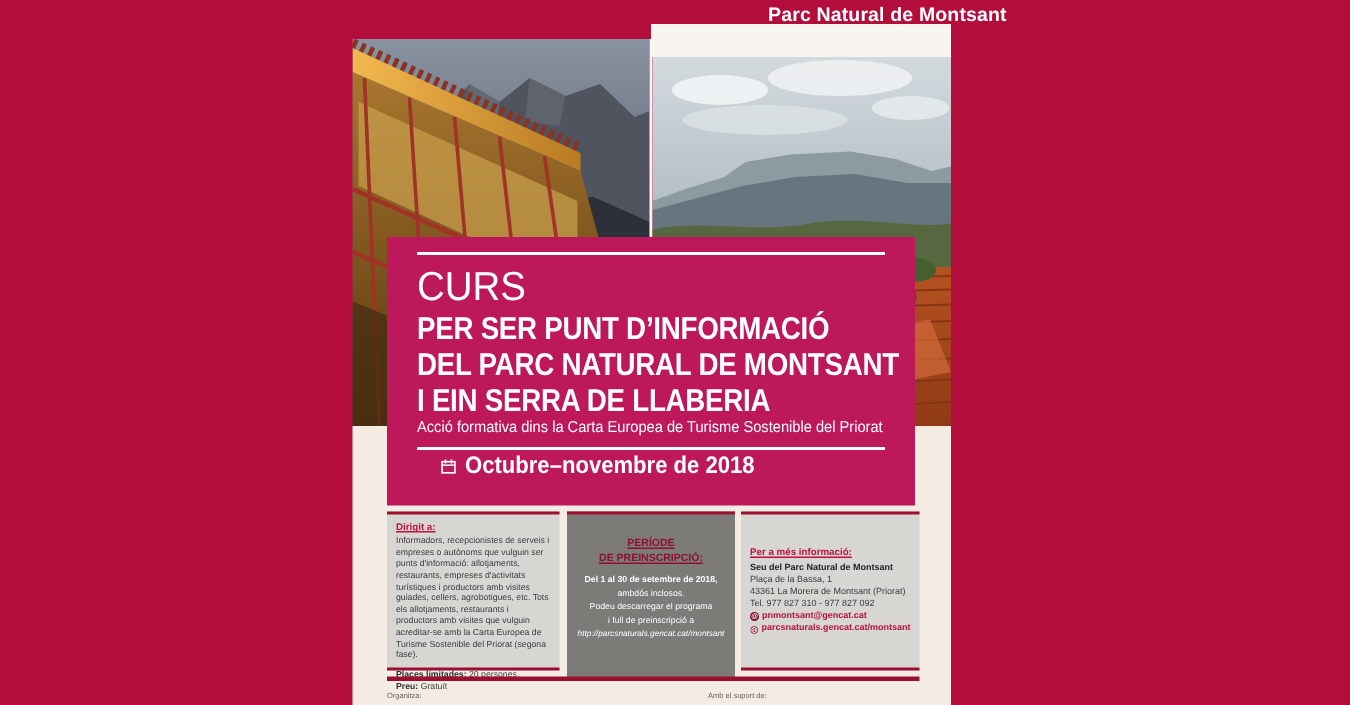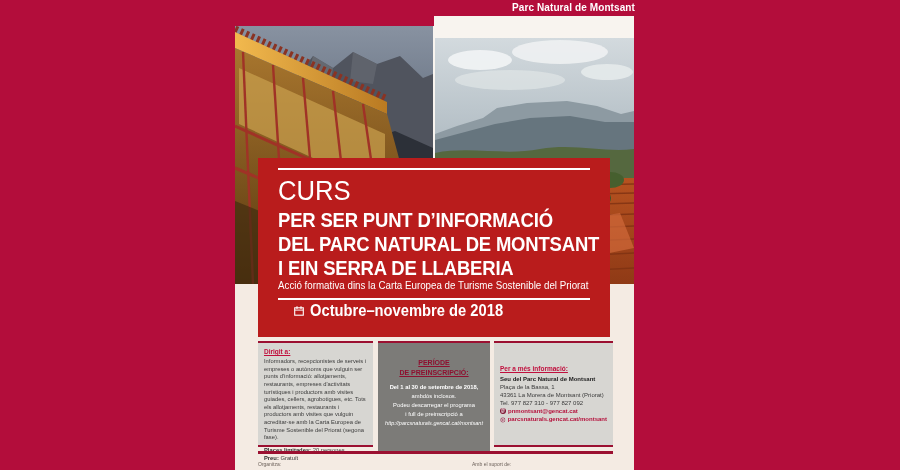--- a/index.html
+++ b/index.html
@@ -1,34 +1,34 @@
 <!DOCTYPE html>
 <html><head>
 <meta charset="utf-8">
 <style>
   html,body{margin:0;padding:0;background:#ffffff;}
   .canvas{position:relative;width:900px;height:470px;background:#b30d3b;overflow:hidden;
           font-family:"Liberation Sans",sans-serif;}
 
   
   .banner-title{position:absolute;left:512px;top:2px;color:#ffffff;font-weight:bold;
-                font-size:10px;letter-spacing:.1px;}
+                font-size:13px;letter-spacing:.1px;}
 
   
   .strip-top{position:absolute;left:434px;top:16px;width:200px;height:22px;background:#f8f4ef;}
   .photo-gap{position:absolute;left:433px;top:26px;width:2px;height:258px;background:#f8f4ef;}
   .poster-lower{position:absolute;left:235px;top:284px;width:399px;height:186px;background:#f4ebe3;}
 
   .photo-left{position:absolute;left:235px;top:26px;width:198px;height:258px;}
   .photo-right{position:absolute;left:435px;top:38px;width:199px;height:246px;}
   .photo-left svg,.photo-right svg{display:block;}
 
   
   .title-block{position:absolute;left:258px;top:158px;width:352px;height:179px;
-               background:#b91c1c;color:#ffffff;}
+               background:#be185d;color:#ffffff;}
   .wrule{position:absolute;left:20px;width:312px;height:2px;background:#ffffff;}
   .wrule-top{top:10px;} .wrule-mid{top:140px;}
   .kicker{position:absolute;left:20px;top:18px;font-size:27px;font-weight:400;
           transform:scaleX(.95);transform-origin:0 0;white-space:nowrap;}
   .headline{position:absolute;left:20px;top:50px;font-size:21px;font-weight:bold;
             line-height:24px;letter-spacing:-.2px;transform:scaleX(.88);
             transform-origin:0 0;white-space:nowrap;}
   .subtitle{position:absolute;left:20px;top:121px;font-size:10.5px;
             transform:scaleX(.93);transform-origin:0 0;white-space:nowrap;}
   .date-row{position:absolute;left:20px;top:144px;display:flex;align-items:center;gap:6px;padding-left:16px;}

